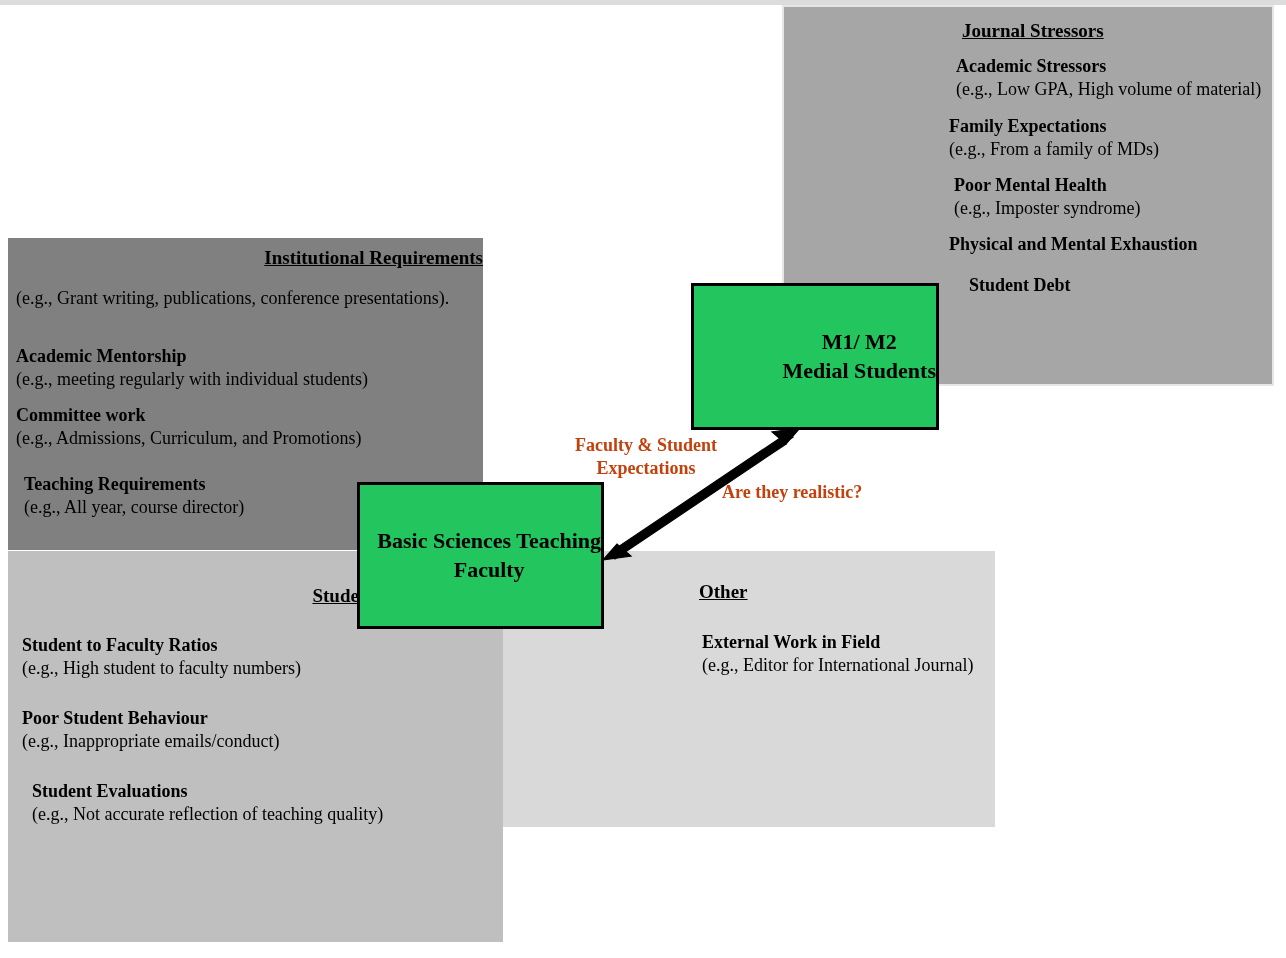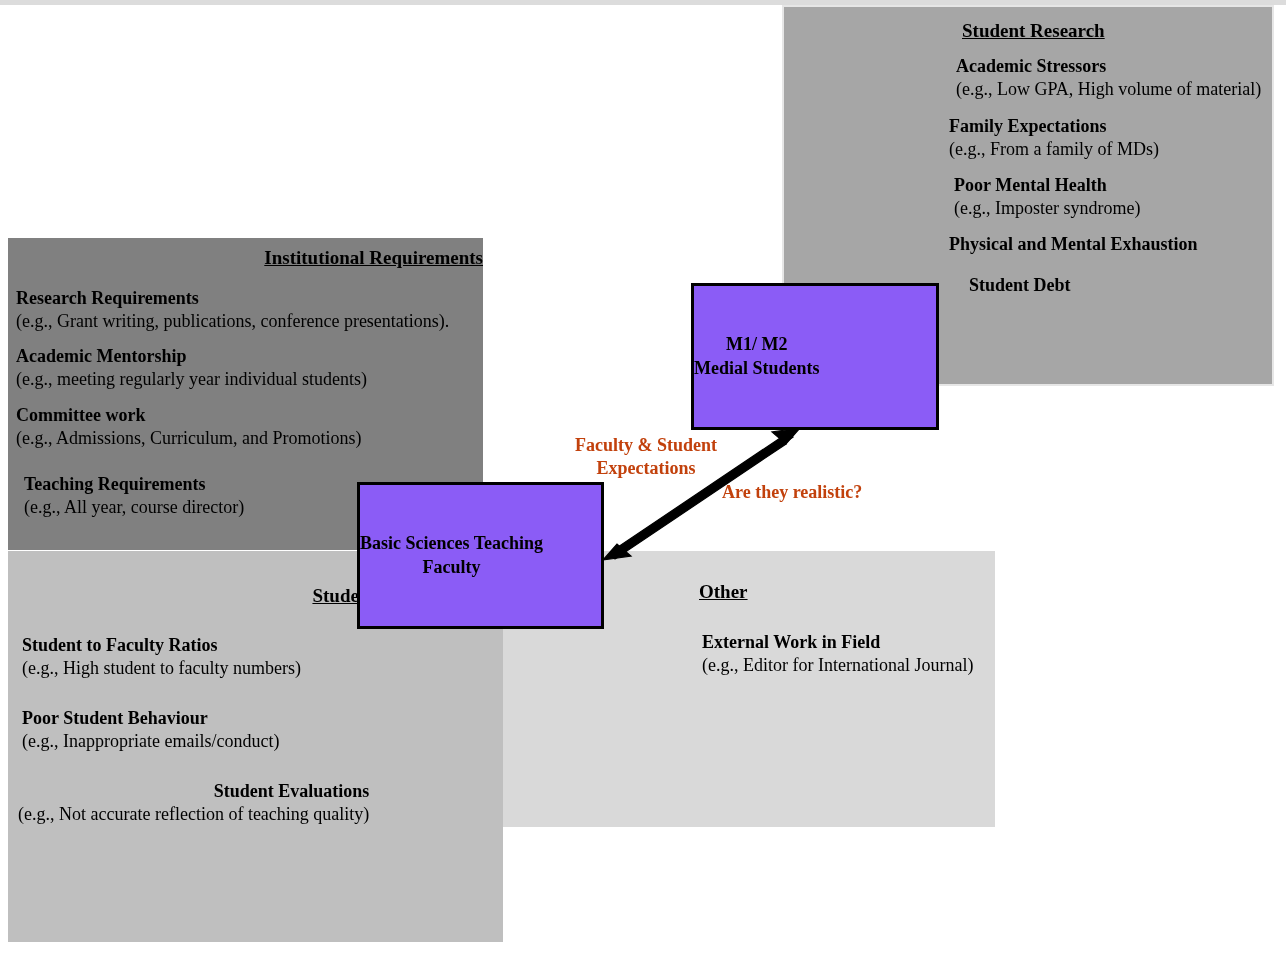--- a/index.html
+++ b/index.html
@@ -85,38 +85,38 @@
   .ir-heading { left: 0px; top: 10px; width: 475px; }
   .ir-e1 { left: 8px; top: 49px; }
   .ir-e2 { left: 8px; top: 107px; }
   .ir-e3 { left: 8px; top: 166px; }
   .ir-e4 { left: 16px; top: 235px; }
 
   
   .sc-heading { left: 0px; top: 35px; width: 495px; }
   .sc-e1 { left: 14px; top: 83px; }
   .sc-e2 { left: 14px; top: 156px; }
-  .sc-e3 { left: 10px; top: 229px; text-align: right; }
+  .sc-e3 { left: 24px; top: 229px; }
 
   
   .ot-heading { left: 196px; top: 31px; }
   .ot-e1 { left: 199px; top: 80px; }
 
   
   .node {
     position: absolute;
     box-sizing: border-box;
-    background: #8b5cf6;
+    background: #22c55e;
     border: 3px solid #000000;
     display: flex;
     align-items: center;
-    justify-content: flex-start;
+    justify-content: flex-end;
     text-align: center;
     font-weight: bold;
-    font-size: 18px;
+    font-size: 22px;
     line-height: 1.3;
     z-index: 5;
   }
   .node-students {
     left: 691px; top: 283px;
     width: 248px; height: 147px;
   }
   .node-faculty {
     left: 357px; top: 482px;
     width: 247px; height: 147px;
@@ -145,21 +145,21 @@
   .lbl-realistic { left: 722px; top: 481px; width: 230px; text-align: left; font-family: Liberation Serif, serif; }
 </style>
 </head>
 <body>
 
 <div id="canvas">
 
   <div class="top-strip"></div>
 
   <div class="panel panel-stressors">
-    <div class="tb ss-heading panel-heading">Student Research</div>
+    <div class="tb ss-heading panel-heading">Journal Stressors</div>
 
     <div class="tb ss-e2 entry">
       <div class="entry-title">Family Expectations</div>
       <div class="entry-example">(e.g., From a family of MDs)</div>
     </div>
 
     <div class="tb ss-e1 entry">
       <div class="entry-title">Academic Stressors</div>
       <div class="entry-example">(e.g., Low GPA, High volume of material)</div>
     </div>
@@ -175,27 +175,26 @@
 
     <div class="tb ss-e5 entry">
       <div class="entry-title">Student Debt</div>
     </div>
   </div>
 
   <div class="panel panel-institutional">
     <div class="tb ir-heading panel-heading heading-center">Institutional Requirements</div>
 
     <div class="tb ir-e1 entry">
-      <div class="entry-title">Research Requirements</div>
       <div class="entry-example">(e.g., Grant writing, publications, conference presentations).</div>
     </div>
 
     <div class="tb ir-e2 entry">
       <div class="entry-title">Academic Mentorship</div>
-      <div class="entry-example">(e.g., meeting regularly year individual students)</div>
+      <div class="entry-example">(e.g., meeting regularly with individual students)</div>
     </div>
 
     <div class="tb ir-e3 entry">
       <div class="entry-title">Committee work</div>
       <div class="entry-example">(e.g., Admissions, Curriculum, and Promotions)</div>
     </div>
 
     <div class="tb ir-e4 entry">
       <div class="entry-title">Teaching Requirements</div>
       <div class="entry-example">(e.g., All year, course director)</div>

